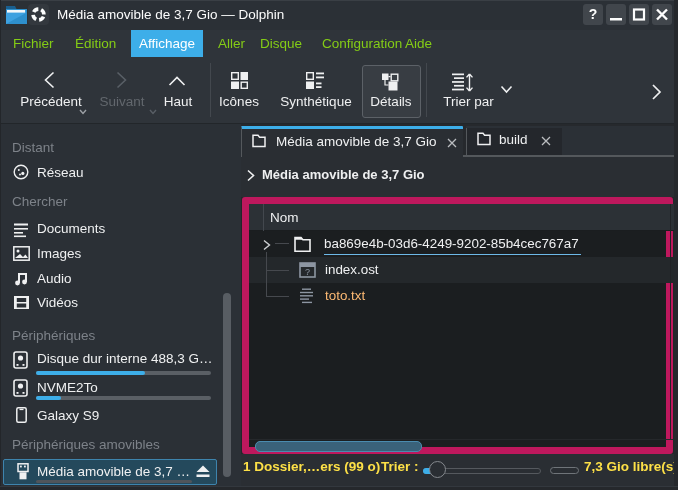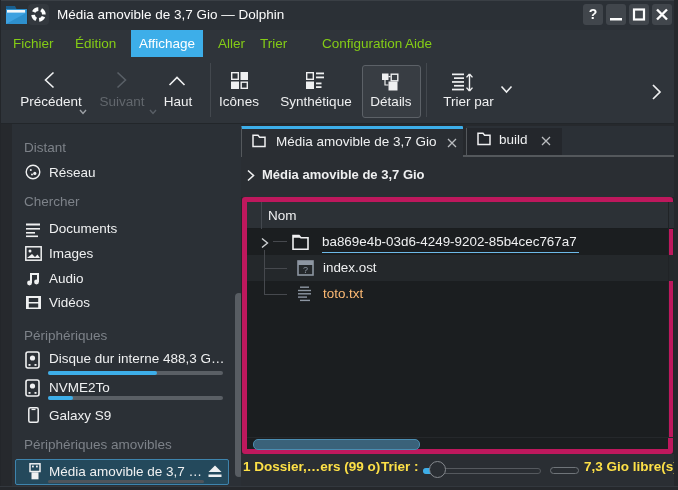--- a/index.html
+++ b/index.html
@@ -16,41 +16,41 @@
   #menubar { position:absolute; left:0; top:30px; width:678px; height:27px; background:#2f343a; }
   .menu-item { position:absolute; top:0; height:27px; line-height:27px; color:#84cc16; padding:0 11px; }
   .menu-sel { background:#3daee9; color:#fff; }
 
   
   #toolbar { position:absolute; left:0; top:57px; width:678px; height:67px; background:#2f343a; border-bottom:1px solid #22262a; }
   .tb-label { position:absolute; color:#eff0f1; text-align:center; top:37px; }
   .tb-sep { position:absolute; top:6px; width:1px; height:54px; background:#43484e; }
 
   
-  #sidebar { position:absolute; left:12px; top:124px; width:278px; height:366px; background:#2b3036; }
+  #sidebar { position:absolute; left:0; top:124px; width:278px; height:366px; background:#2b3036; }
   .side-h { position:absolute; left:12px; color:#7d8289; }
   .side-item { position:absolute; left:37px; color:#eff0f1; white-space:nowrap; }
   .side-icon { position:absolute; left:13px; }
   .cap-bar { position:absolute; left:36px; height:3px; background:#5a5f65; border-radius:2px; }
   .cap-fill { position:absolute; left:0; top:0; height:3px; background:#3daee9; border-radius:2px; }
   #side-scroll { position:absolute; left:223px; top:169px; width:8px; height:184px; background:#585d63; border-radius:4px; }
 
   
   #content { position:absolute; left:241px; top:124px; width:437px; height:366px; background:#232629; }
 
   
   #tabbar { position:absolute; left:0; top:0; width:437px; height:33px; background:#2b3036; }
   #tab1 { position:absolute; left:0; top:2px; width:222px; height:31px; background:#2a2e33; border-top:3px solid #3daee9; border-left:1px solid #54585c; border-radius:1px 1px 0 0; }
   #tab2 { position:absolute; left:226px; top:4px; width:95px; height:27px; background:#24272c; }
 
   
   #crumb { position:absolute; left:0; top:33px; width:437px; height:40px; background:#2a2e33; }
 
   
-  #fileview { position:absolute; left:1px; top:73px; width:431px; height:257px; background:#1b1e20; border:5px solid #be185d; border-radius:3px; }
+  #fileview { position:absolute; left:1px; top:73px; width:431px; height:257px; background:#1b1e20; border:7px solid #be185d; border-radius:3px; }
   #fv-head { position:absolute; left:0; top:0; width:429px; height:27px; background:#2c3136; border-bottom:1px solid #1a1d1f; }
   .fv-row { position:absolute; left:0; width:429px; height:26px; font-size:13.4px; }
   #hscroll { position:absolute; left:6px; top:237px; width:167px; height:11px; background:#3a627a; border:1px solid #4a8cb0; border-radius:5px; }
 
   
   #statusbar { position:absolute; left:0; top:330px; width:437px; height:52px; background:#2a2e33; color:#fde047;font-weight:bold; }
   #statusbar div { white-space:nowrap; }
 </style>
 </head>
 <body>
@@ -85,21 +85,21 @@
         <path d="M5 5.5 L15 15.5 M15 5.5 L5 15.5" stroke="#fcfcfc" stroke-width="2.4"></path>
       </svg>
   </div>
 </div>
 
 <div id="menubar">
   <div class="menu-item" style="left:2px;">Fichier</div>
   <div class="menu-item" style="left:64px;">Édition</div>
   <div class="menu-item menu-sel" style="left:131px;padding:0 8px;">Affichage</div>
   <div class="menu-item" style="left:207px;">Aller</div>
-  <div class="menu-item" style="left:249px;">Trier</div>
+  <div class="menu-item" style="left:249px;">Disque</div>
   <div class="menu-item" style="left:311px;">Configuration</div>
   <div class="menu-item" style="left:394px;text-align:center;">Aide</div>
 </div>
 
 <div id="toolbar">
 
   <svg class="abs" style="left:41px;top:14px" width="16" height="18" viewBox="0 0 16 18">
       <path d="M12.5 1.5 L4.5 9 L12.5 16.5" fill="none" stroke="#eff0f1" stroke-width="1.6"></path>
     </svg>
   <div class="tb-label" style="left:16px;width:70px;">Précédent</div>

